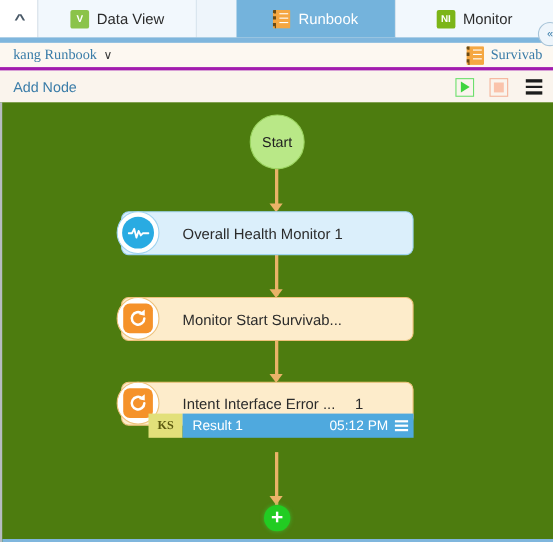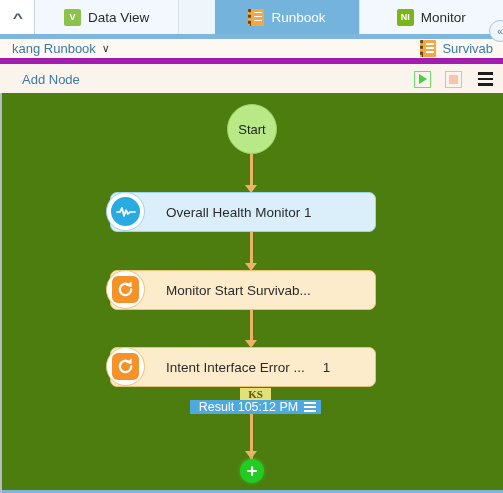--- a/index.html
+++ b/index.html
@@ -113,25 +113,26 @@
     background: #7fb6dd;
   }
 
   
   .headerrow {
     position: absolute;
     left: 0; top: 39px;
     width: 503px;
     height: 25px;
     background: #fdf8f1;
-    border-bottom: 6px solid #a21caf;
+    border-bottom: 3px solid #a21caf;
     display: flex;
     align-items: center;
     box-sizing: border-box;
     padding: 0 10px 0 12px;
+    font-family: Liberation Serif, serif;
   }
   .rb-title {
     font-size: 13px;
     color: #3a7ca8;
     cursor: pointer;
   }
   .chev-down {
     margin-left: 6px;
     font-size: 11px;
     color: #3a3a3a;
@@ -156,21 +157,20 @@
     display: flex;
     align-items: center;
     box-sizing: border-box;
     padding: 0 10px 0 12px;
     background: #faf4ed;
   }
   .addnode {
     font-size: 13px;
     color: #3a7ca8;
     cursor: pointer;
-    margin-left: 10px;
   }
   .btn-sq {
     width: 17px;
     height: 17px;
     box-sizing: border-box;
     display: flex;
     align-items: center;
     justify-content: center;
     cursor: pointer;
     margin-left: 14px;
@@ -512,21 +512,21 @@
     </div>
     <div class="node-icon ni-orange" style="top:254px;">
       <span class="icon-sq">
         <svg width="19" height="19" viewBox="0 0 20 20" aria-hidden="true">
           <path d="M16 10a6 6 0 1 1-2.1-4.6" fill="none" stroke="#ffffff" stroke-width="2.4" stroke-linecap="round"></path>
           <polygon points="16.4,1.5 16.4,7.4 10.6,6.1" fill="#ffffff"></polygon>
         </svg>
       </span>
     </div>
 
-    <div class="result-bar" style="top:295px;flex-direction:column;">
+    <div class="result-bar" style="top:283px;">
       <span class="ks-badge">KS</span>
       <span class="result-body">
         <span>Result 1</span>
         <span class="result-time">05:12 PM</span>
         <span class="hamb-sm">
           <i></i>
             <i></i>
             <i></i>
         </span>
       </span>

